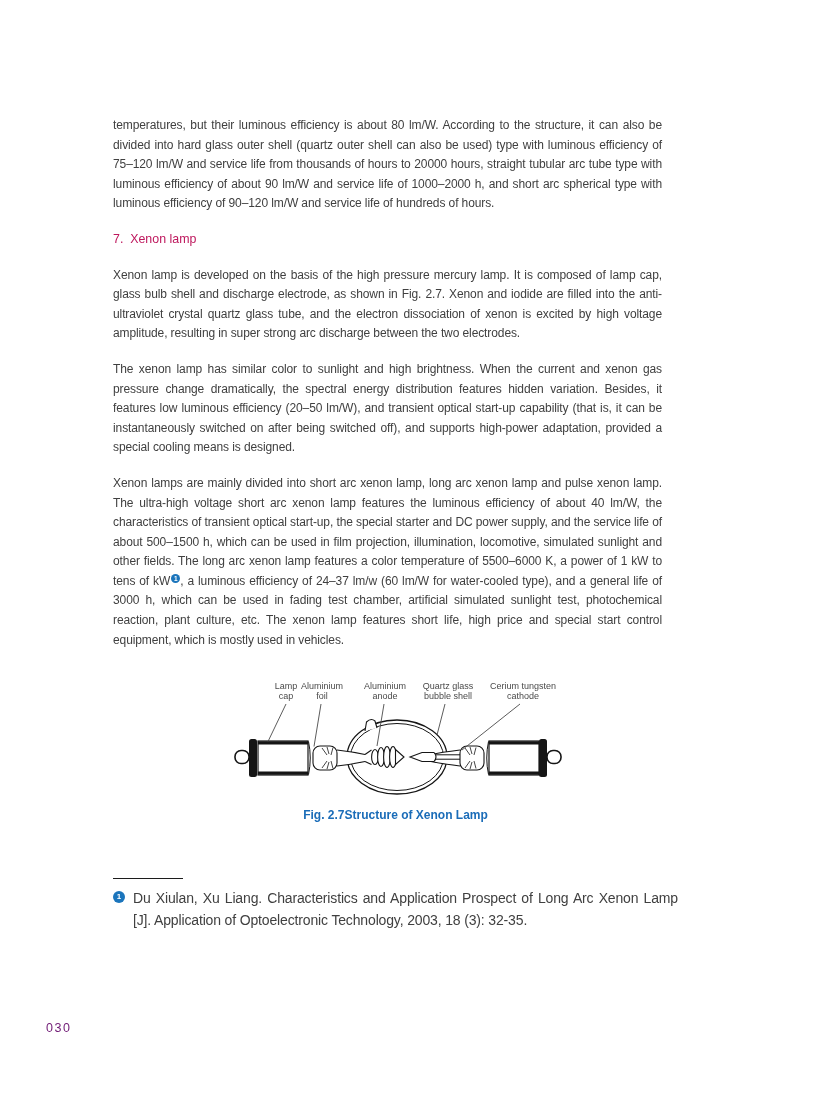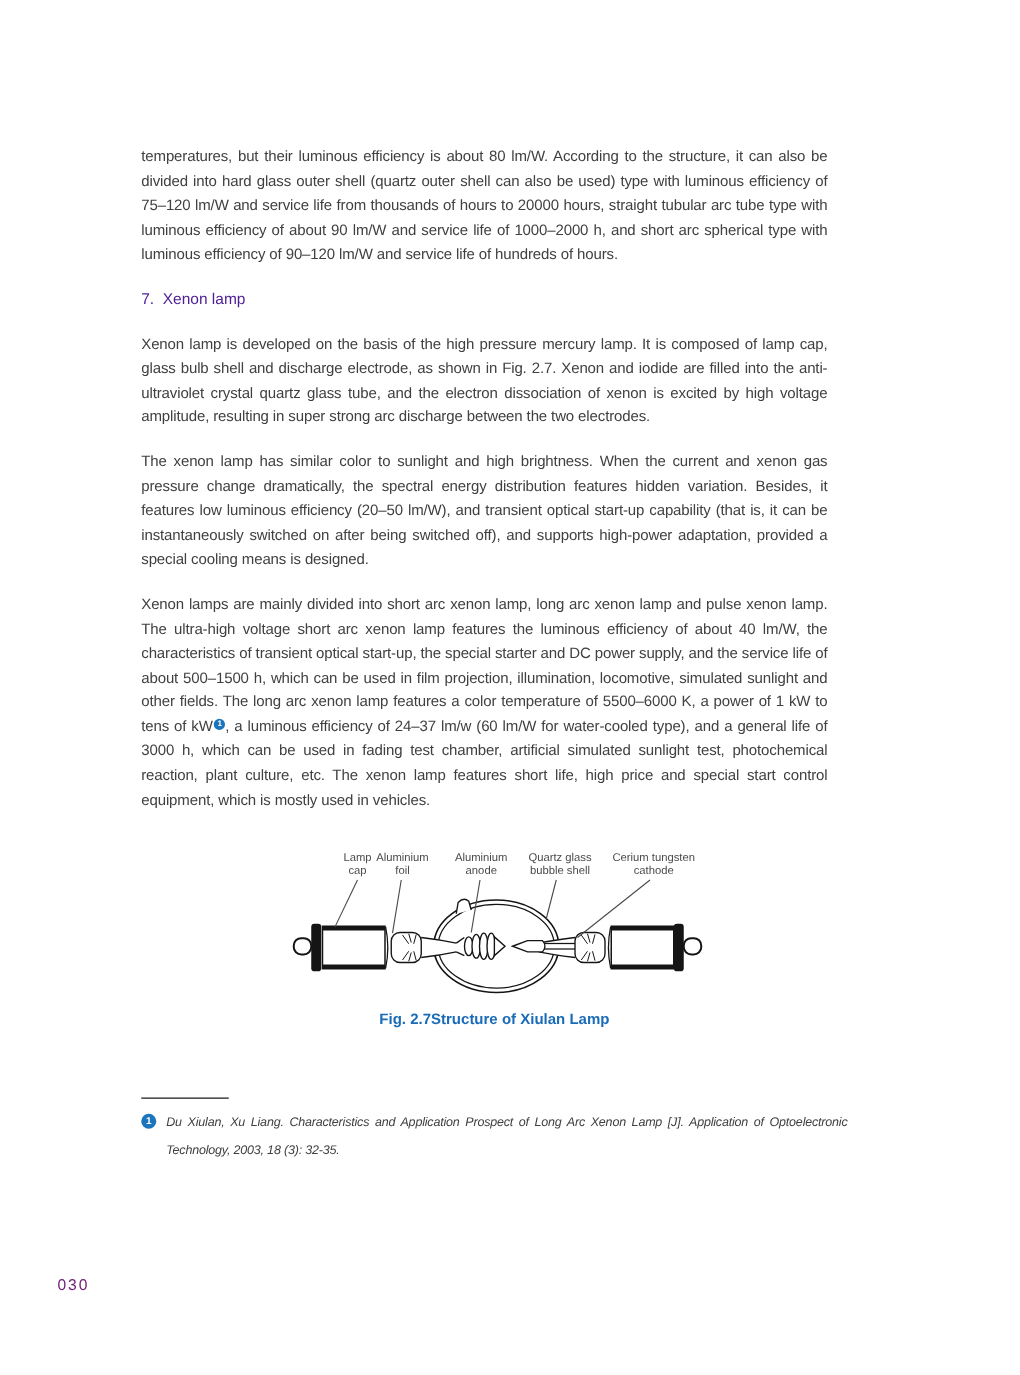--- a/index.html
+++ b/index.html
@@ -6,21 +6,21 @@
   .page{
     position:relative;width:816px;height:1100px;margin:0 auto;background:#ffffff;
     font-family:"Liberation Sans","DejaVu Sans",sans-serif;color:#404040;overflow:hidden;
   }
   .content{position:absolute;left:113px;top:0;width:565px;padding-top:116px;}
   .para{
     font-size:12px;line-height:19.6px;letter-spacing:-0.1px;
     text-align:justify;margin:0 16px 16px 0;color:#404040;
   }
   .section-heading{
-    font-size:12.4px;line-height:19.6px;font-weight:normal;color:#4c1d95;
+    font-size:12.4px;line-height:19.6px;font-weight:normal;color:#be185d;
     margin:16px 0 16px 0;
   }
   .ref-badge{
     display:inline-block;width:9px;height:9px;border-radius:50%;
     background:#1b75bc;color:#ffffff;font-size:6.5px;line-height:9.5px;
     text-align:center;vertical-align:4px;margin-left:1px;font-weight:bold;
     letter-spacing:0;
   }
   .figure-block{margin-top:28px;}
   .lamp-svg{display:block;margin-left:119px;}
@@ -35,22 +35,22 @@
   }
   .footnote-area{margin-top:56px;}
   .footnote-rule{width:70px;border:none;border-top:1.5px solid #1c1c1c;margin:0 0 9px 0;}
   .footnote{display:flex;align-items:flex-start;}
   .footnote-badge{
     flex:0 0 auto;display:inline-block;width:12px;height:12px;border-radius:50%;
     background:#1b75bc;color:#ffffff;font-size:8px;line-height:12.5px;text-align:center;
     font-weight:bold;margin:3px 8px 0 0;
   }
   .footnote-text{
-    font-size:10px;line-height:21.5px;letter-spacing:-0.15px;
-    text-align:justify;color:#404040;font-style:italic;
+    font-size:14px;line-height:21.5px;letter-spacing:-0.15px;
+    text-align:justify;color:#404040;
   }
   .page-number{
     position:absolute;left:46px;top:1021px;font-size:12.5px;letter-spacing:1.5px;
     color:#701a75;
   }
 </style>
 </head>
 <body>
 
 <div class="page">
@@ -165,21 +165,21 @@
           <text class="fig-label" x="153" y="21">anode</text>
           <text class="fig-label" x="216" y="11">Quartz glass</text>
           <text class="fig-label" x="216" y="21">bubble shell</text>
           <text class="fig-label" x="291" y="11">Cerium tungsten</text>
           <text class="fig-label" x="291" y="21">cathode</text>
         </g>
       </svg>
 
       <div class="figure-caption">
         <span>Fig. 2.7</span>
-        <span>Structure of Xiulan Lamp</span>
+        <span>Structure of Xenon Lamp</span>
       </div>
     </div>
 
     <div class="footnote-area">
       <hr class="footnote-rule">
       <div class="footnote">
         <span class="footnote-badge">1</span>
         <span class="footnote-text">Du Xiulan, Xu Liang. Characteristics and Application Prospect of Long Arc Xenon Lamp [J]. Application of Optoelectronic Technology, 2003, 18 (3): 32-35.</span>
       </div>
     </div>

